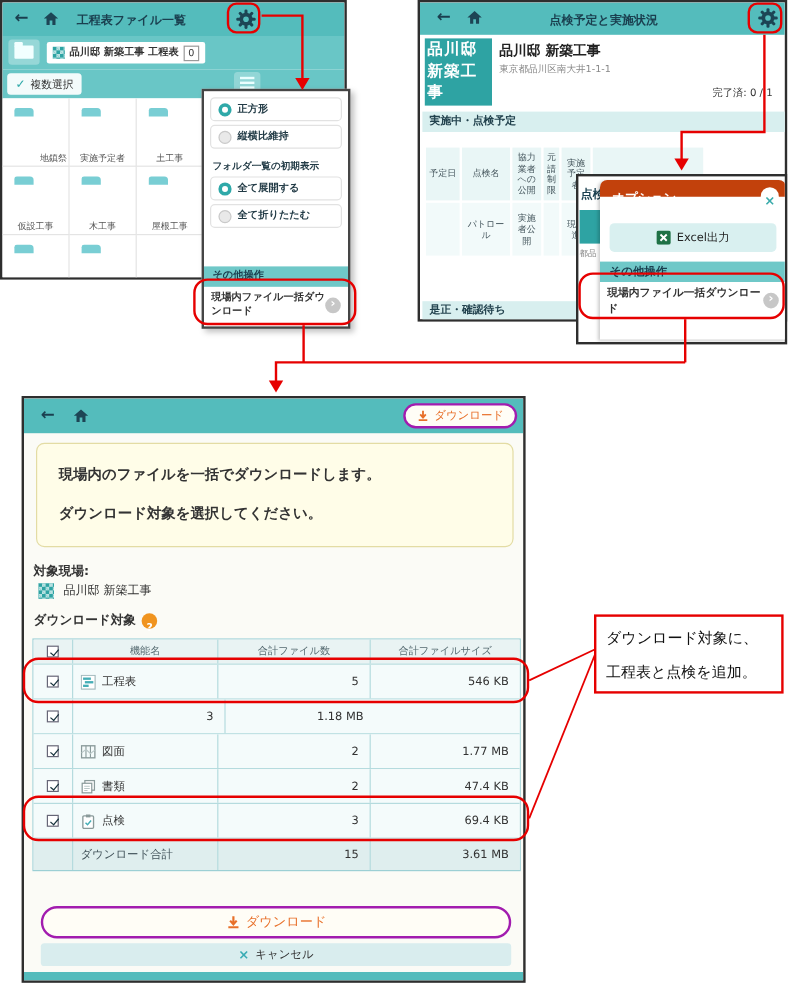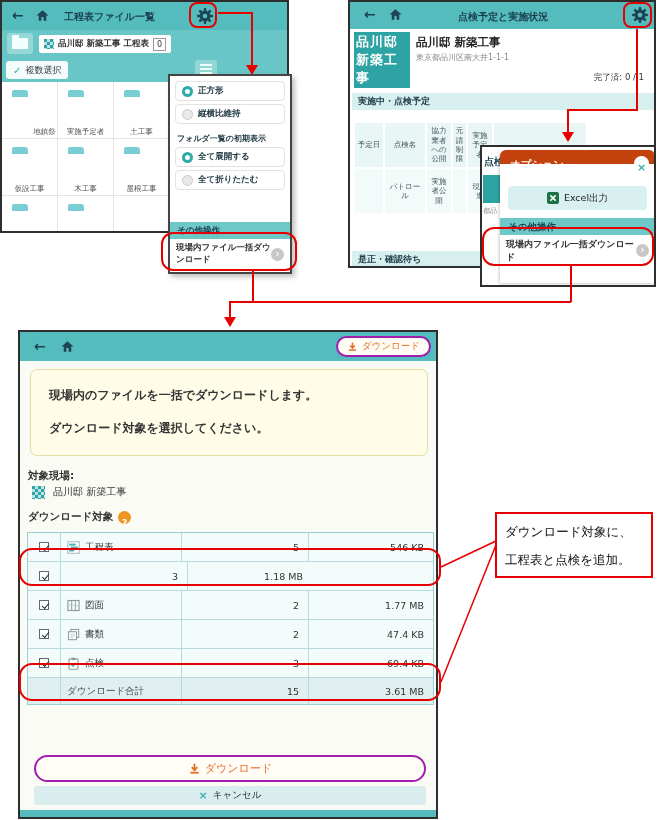--- a/index.html
+++ b/index.html
@@ -294,20 +294,28 @@
       <span class="mthumb" style="width:13px;height:13px;"></span>
       <span style="font-size:10px;color:#333;">品川邸 新築工事</span>
     </div>
     <div class="abs" style="left:8px;top:178px;display:flex;align-items:center;gap:5px;">
       <span style="font-size:10.5px;font-weight:bold;color:#333;">ダウンロード対象</span>
       <span style="width:13px;height:13px;border-radius:50%;background:#f0941f;text-align:center;">
         <span style="color:#fff;font-size:9px;font-weight:bold;line-height:13px;">?</span>
       </span>
     </div>
     <div class="abs" style="left:7px;top:200px;width:407px;border:1px solid #9ccfd4;background:#fff;">
+      <div class="t3row t3hdr" style="background:#e9f3f3;height:21px;">
+        <div class="c1">
+            <span class="cb"></span>
+          </div>
+        <div class="c2" style="justify-content:center;padding-left:0;">機能名</div>
+        <div class="c3" style="justify-content:center;padding-right:0;">合計ファイル数</div>
+        <div class="c4" style="justify-content:center;padding-right:0;">合計ファイルサイズ</div>
+      </div>
       <div class="t3row t3data">
         <div class="c1">
             <span class="cb"></span>
           </div>
         <div class="c2">
             <svg style="width:13px;height:13px;">
               <use href="#i-gantt"></use>
             </svg>
             <span>工程表</span>
           </div>

